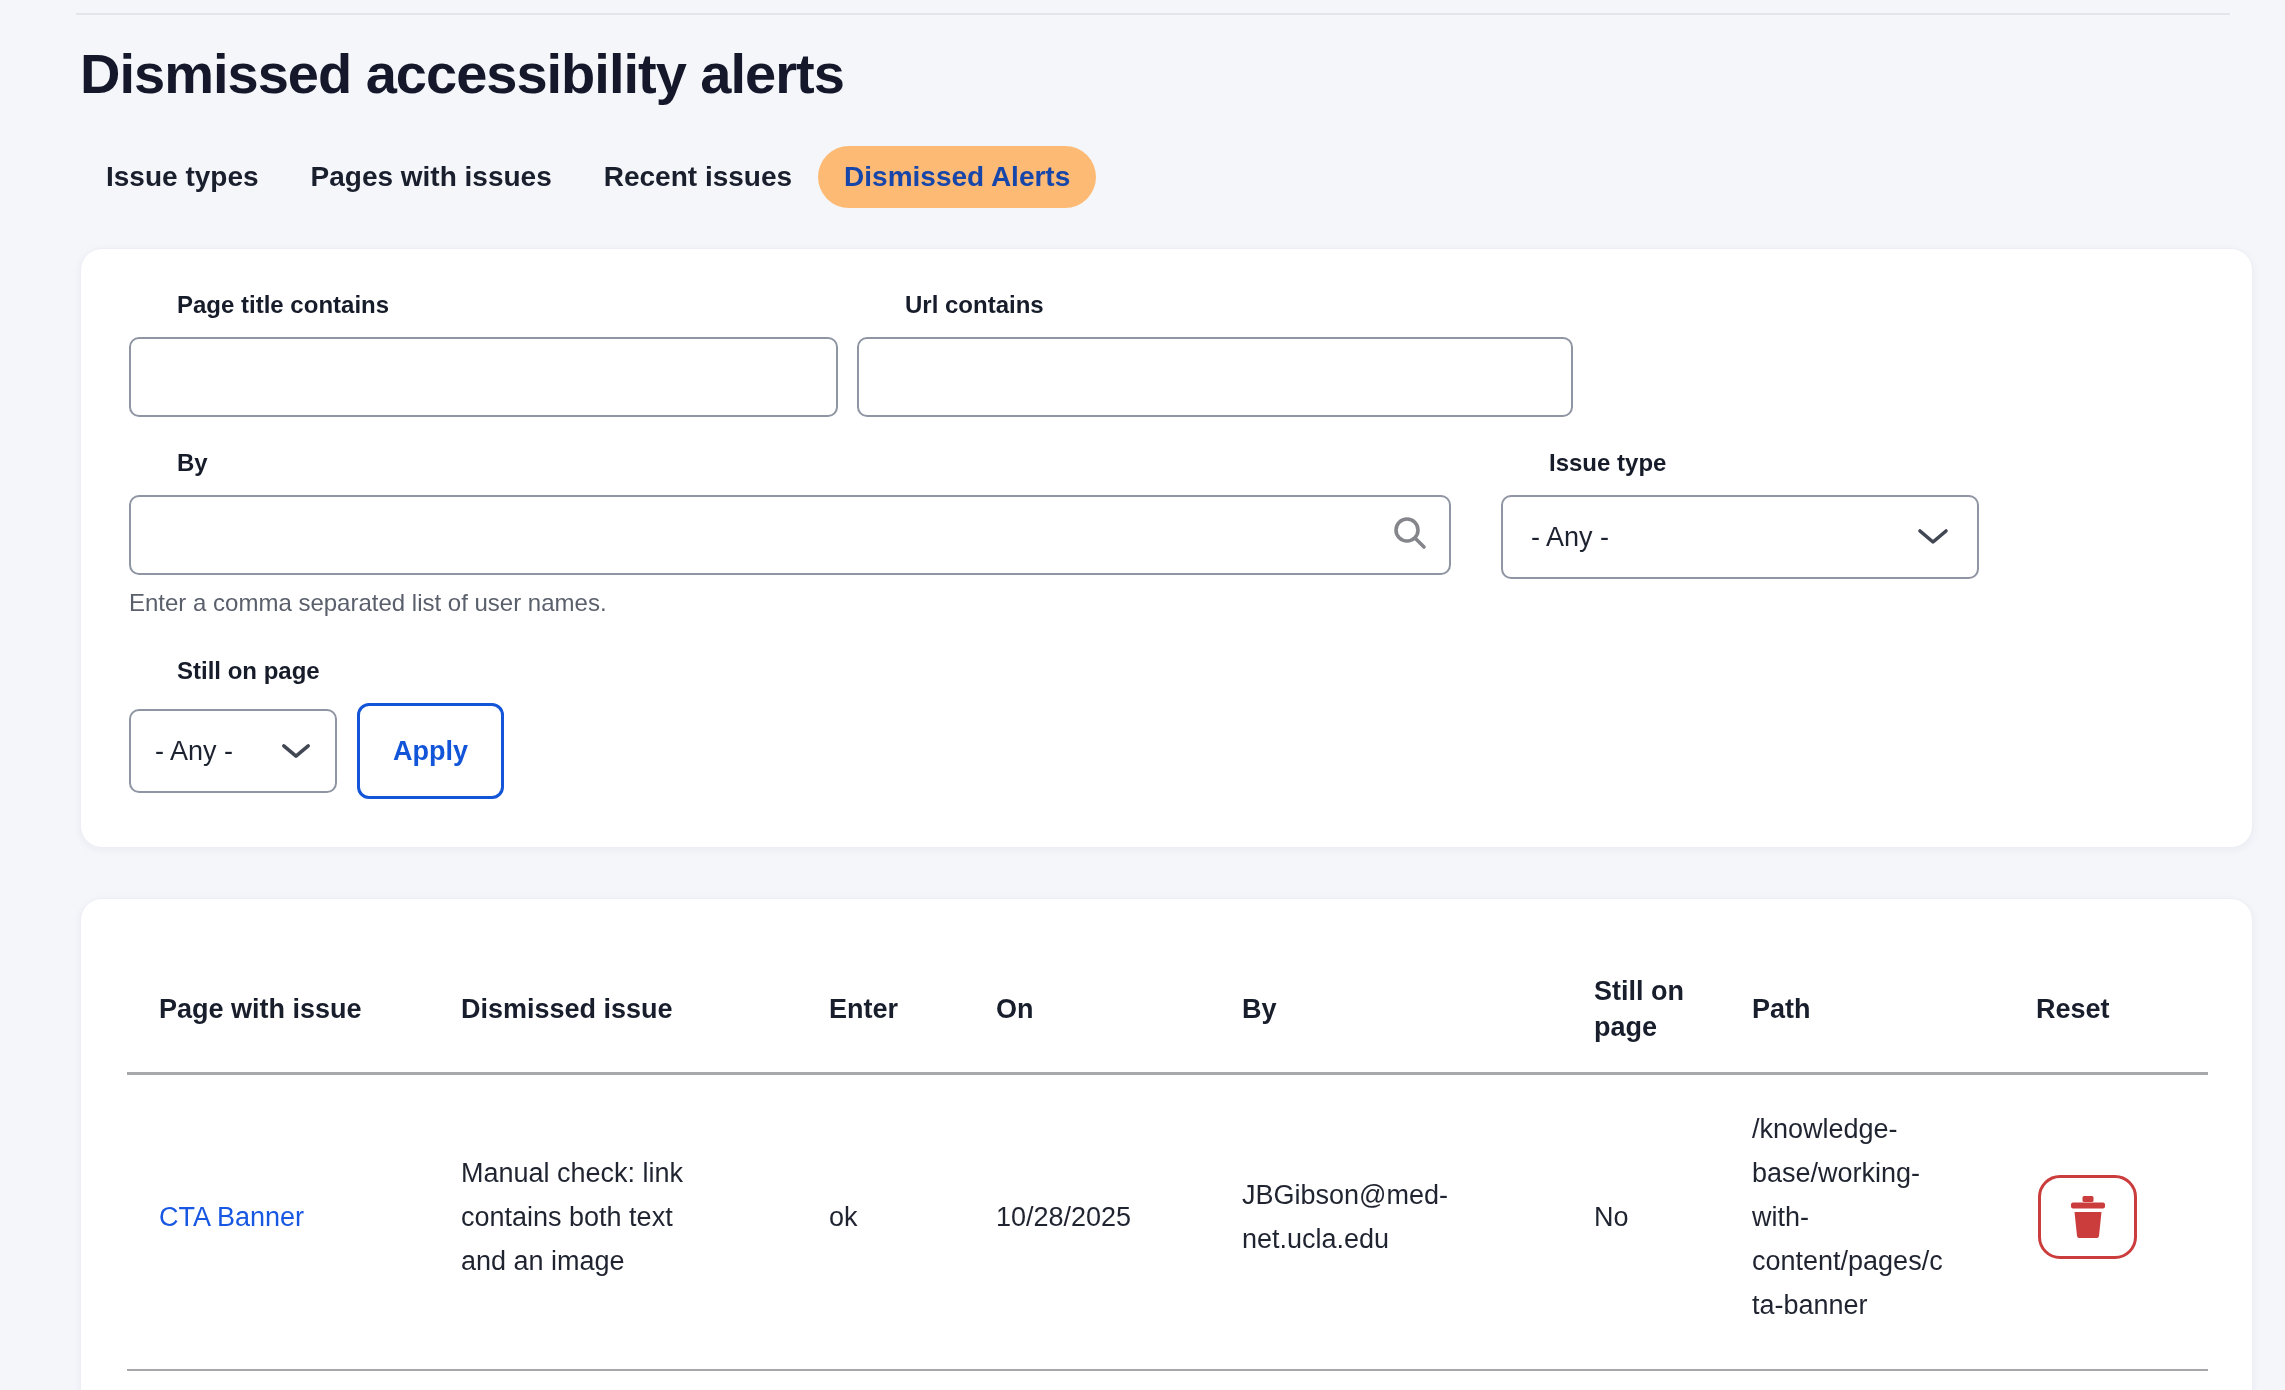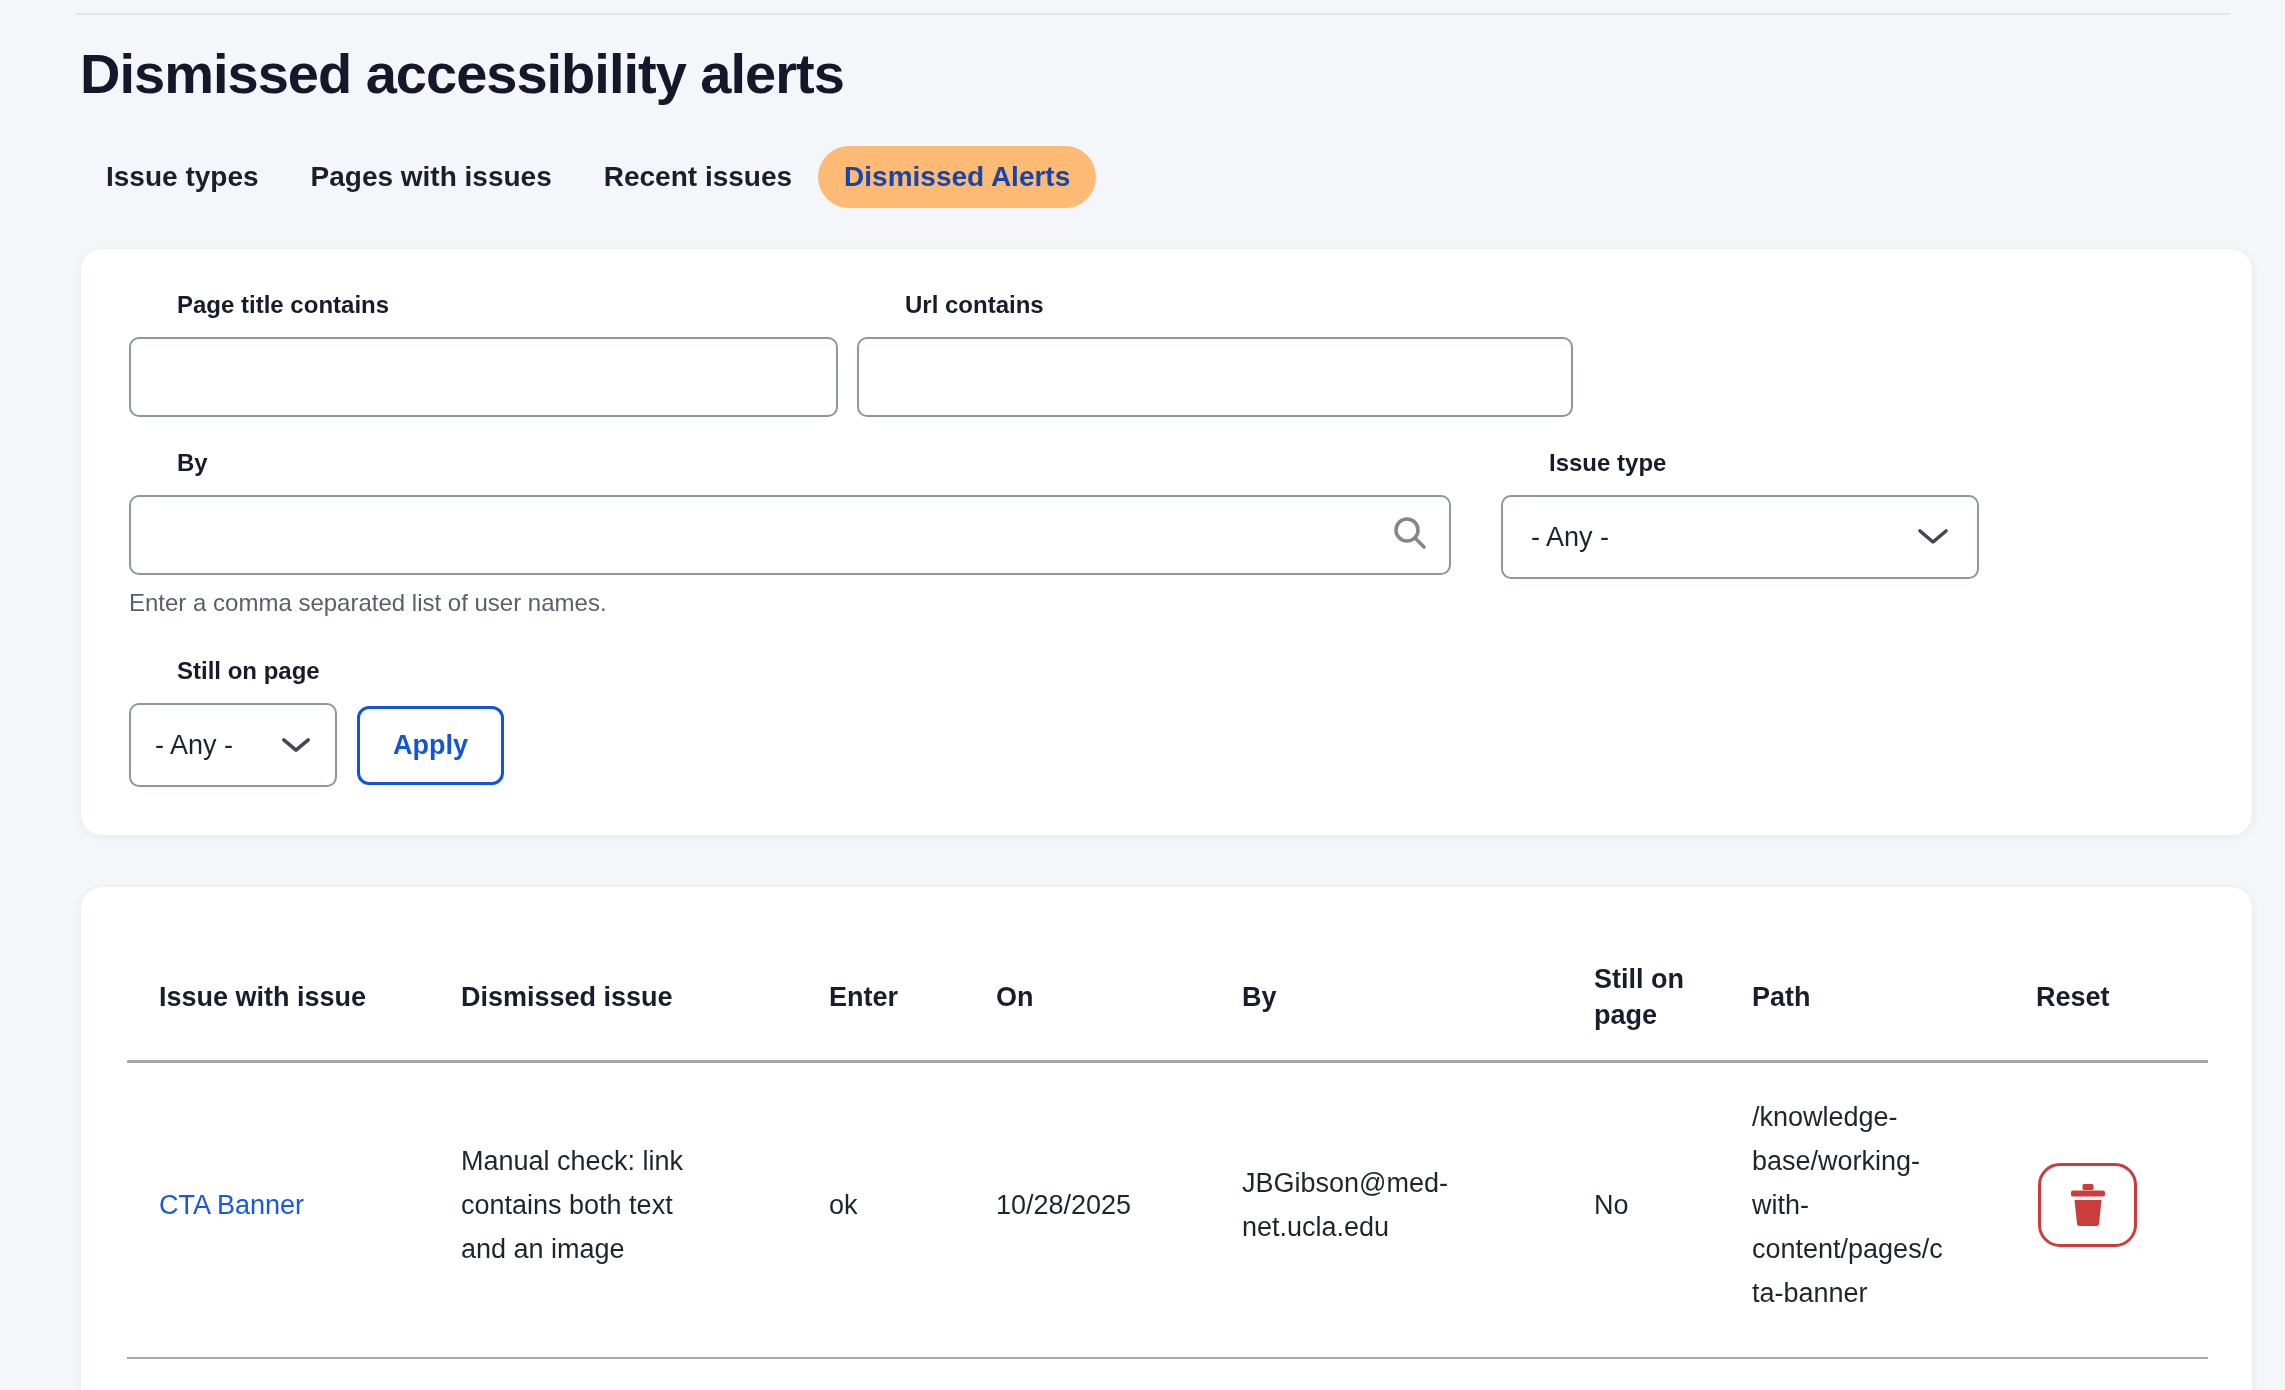--- a/index.html
+++ b/index.html
@@ -50,21 +50,21 @@
   .select {
     height:84px; border:2px solid #8f95a2; border-radius:10px; background:#fff;
     display:flex; align-items:center; padding:0 24px; font-size:27px; color:#1d2230;
     cursor:pointer;
   }
   .select .sel-text { white-space:nowrap; }
   .select .chev { margin-left:auto; display:flex; }
   .sel-issuetype { width:478px; padding:0 28px; }
   .sel-still { width:208px; }
   .apply-btn {
-    height:79px; min-width:147px; padding:0 30px; background:#fff;
+    height:96px; min-width:147px; padding:0 30px; background:#fff;
     border:3px solid #1355d8; border-radius:12px;
     font-size:27px; font-weight:700; color:#1355d8; cursor:pointer;
     font-family:inherit;
   }
   
   table { border-collapse:collapse; table-layout:fixed; width:2081px; }
   th {
     text-align:left; vertical-align:middle;
     font-size:27px; font-weight:700; color:#191e2c;
     padding:28px 40px 26px 0; border-bottom:3px solid #a7a8ac; line-height:1.35;
@@ -161,21 +161,21 @@
           <col style="width:368px">
           <col style="width:167px">
           <col style="width:246px">
         <col style="width:352px">
           <col style="width:158px">
           <col style="width:284px">
           <col>
       </colgroup>
       <thead>
         <tr>
-          <th>Issue with issue</th>
+          <th>Page with issue</th>
           <th>Dismissed issue</th>
           <th>Enter</th>
           <th>On</th>
           <th>By</th>
           <th>Still on page</th>
           <th>Path</th>
           <th>Reset</th>
         </tr>
       </thead>
       <tbody>

